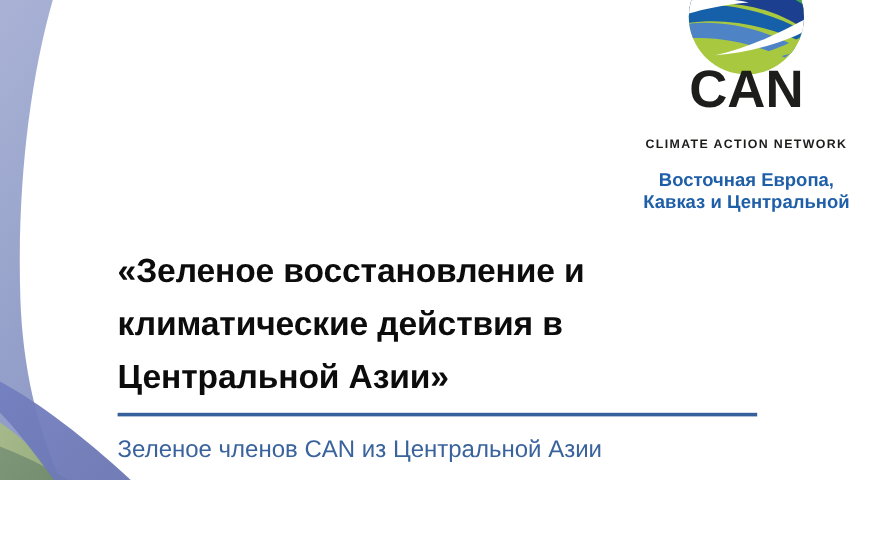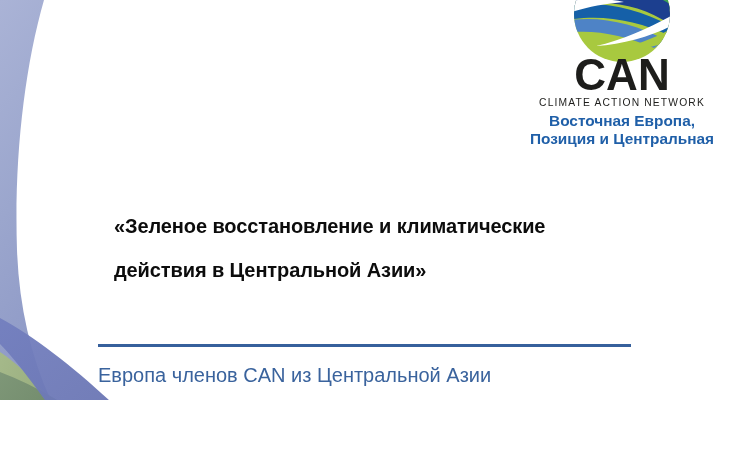--- a/index.html
+++ b/index.html
@@ -45,46 +45,46 @@
     font-family: "Liberation Sans", sans-serif;
     font-weight: bold;
     font-size: 44px;
     line-height: 38px;
     letter-spacing: 0px;
     color: #1d1d1b;
     margin-top: -6px;
   }
   #logo-tagline {
     font-family: "Liberation Sans", sans-serif;
-    font-weight: normal;
+    font-weight: bold;
     font-size: 10.3px;
     line-height: 13px;
     letter-spacing: 1.15px;
     color: #1d1d1b;
-    margin-top: 2px;
+    margin-top: 20px;
   }
   #logo-region {
     font-family: "Liberation Sans", sans-serif;
     font-weight: bold;
     font-size: 15.4px;
     line-height: 18px;
     color: #1f5fa8;
-    margin-top: 3px;
+    margin-top: 15px;
   }
   #logo-region div { white-space: nowrap; }
 
   
   #title {
     position: absolute;
-    left: 114px;
+    left: 98px;
     top: 204px;
     width: 480px;
     font-family: "Liberation Sans", sans-serif;
     font-weight: bold;
-    font-size: 20px;
+    font-size: 28px;
     line-height: 44px;
     color: #0c0c0c;
     letter-spacing: -0.1px;
   }
   #title-divider {
     position: absolute;
     left: 98px;
     top: 344px;
     width: 533px;
     height: 3px;
@@ -167,23 +167,23 @@
         <path fill="#a8c93f" d="M 112,28 C 96,40 70,50 44,54 C 74,56 102,48 112,40 Z"></path>
       </g>
     </svg>
 
     <div id="logo-can-word">CAN</div>
 
     <div id="logo-tagline">CLIMATE ACTION NETWORK</div>
 
     <div id="logo-region">
       <div>Восточная Европа,</div>
-      <div>Позиция и Центральная</div>
+      <div>Кавказ и Центральной</div>
     </div>
   </div>
 
   <div id="title">«Зеленое восстановление и климатические действия в Центральной Азии»</div>
 
   <div id="title-divider"></div>
 
-  <div id="subtitle">Европа членов CAN из Центральной Азии</div>
+  <div id="subtitle">Зеленое членов CAN из Центральной Азии</div>
 
 </div>
 
 </body></html>

